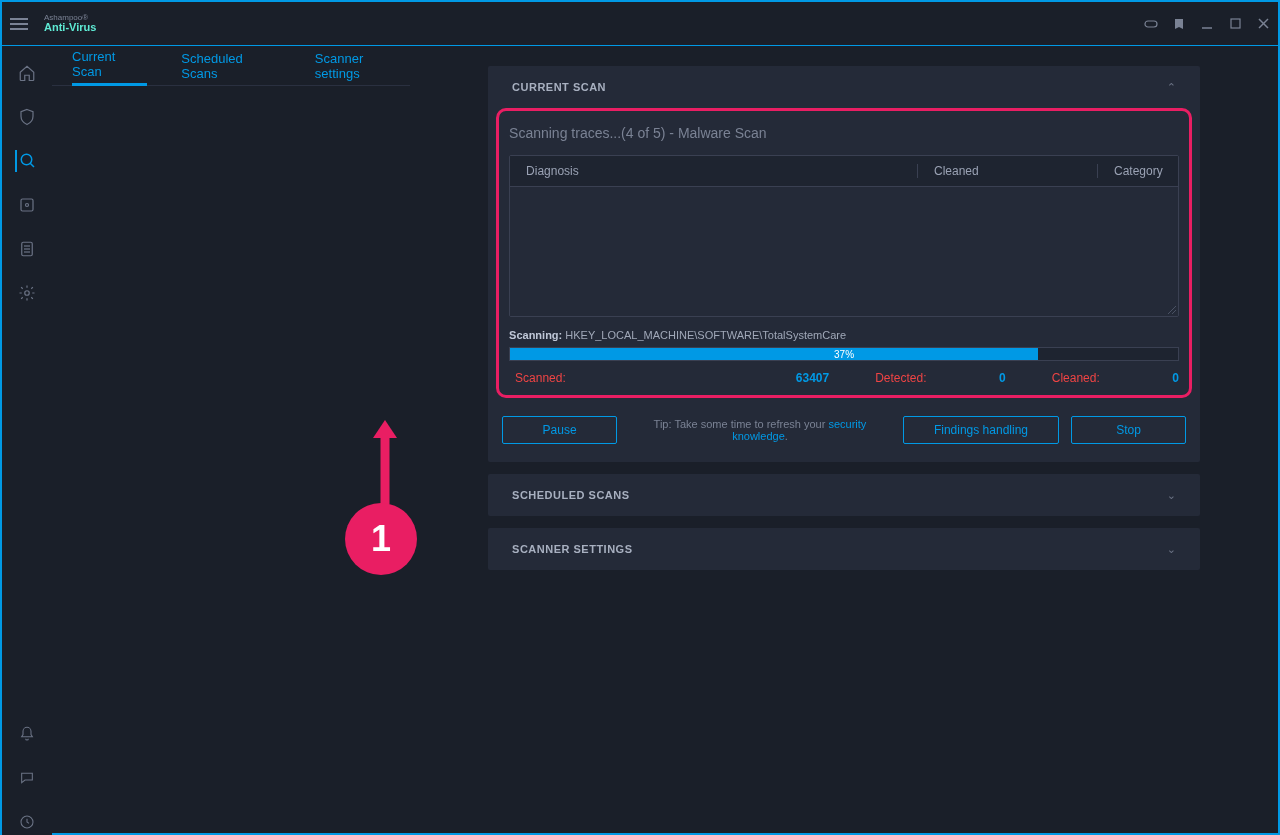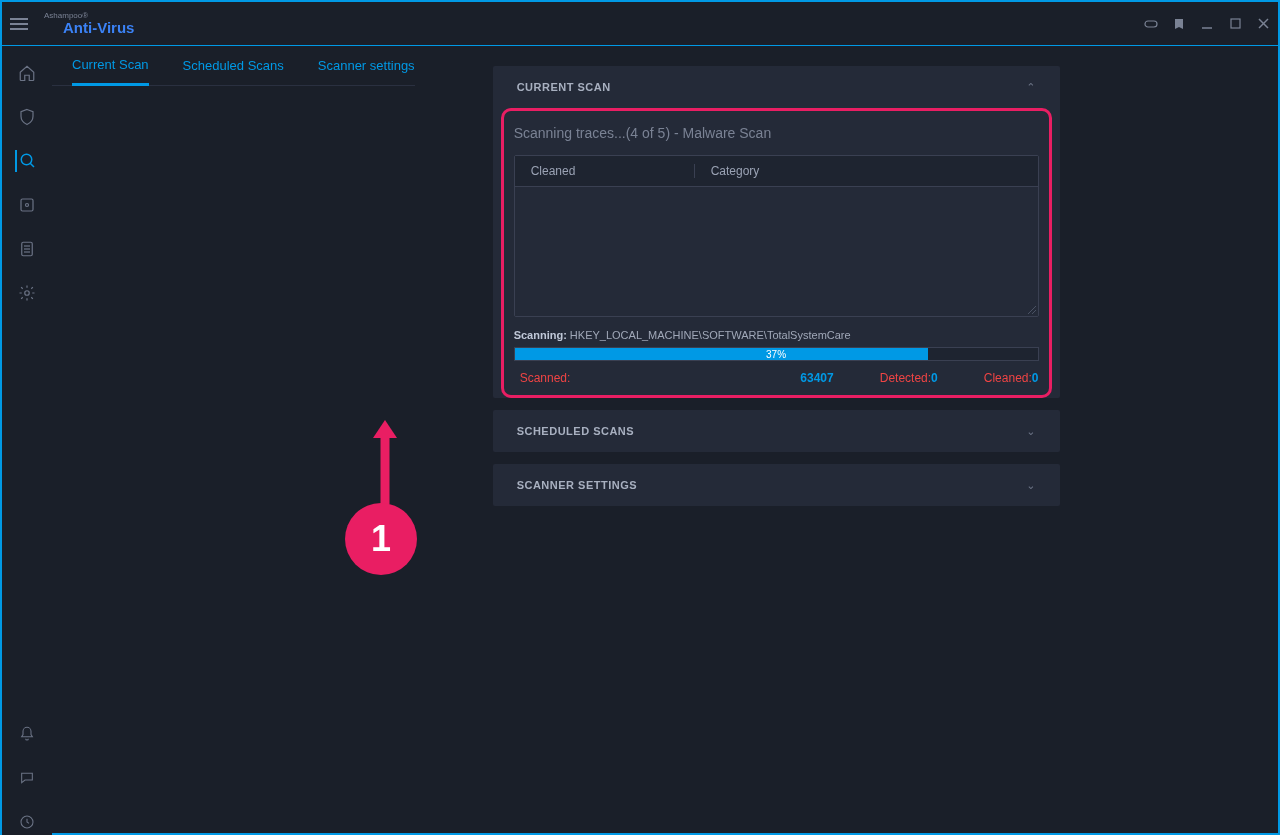--- a/index.html
+++ b/index.html
@@ -2,21 +2,21 @@
 <html><head>
 <meta charset="utf-8">
 <style>
 * { margin:0; padding:0; box-sizing:border-box; font-family:"Segoe UI",Arial,sans-serif; }
 body { background:#1a1f29; color:#a0a8b8; width:1280px; height:835px; overflow:hidden; position:relative; }
 .window{position:absolute;inset:0;border:2px solid #0099e5;background:#1a1f29;}
 .titlebar{height:44px;display:flex;align-items:center;padding:0 8px;background:#1a1f29;border-bottom:1px solid #0099e5;}
 .hamburger{width:24px;height:24px;display:flex;flex-direction:column;justify-content:center;gap:3px;cursor:pointer;margin-right:10px;}
 .hamburger span{height:2px;background:#7a8294;width:18px;}
 .brand-sup{font-size:8px;color:#7a8294;line-height:1;}
-.brand-main{font-size:15px;font-weight:bold;color:#3b82f6;line-height:1;margin-left:19px;}
+.brand-main{font-size:11px;font-weight:bold;color:#5eead4;line-height:1;}
 .title-spacer{flex:1;}
 .win-btns{display:flex;gap:14px;align-items:center;}
 .win-btn{width:14px;height:14px;color:#7a8294;cursor:pointer;display:flex;align-items:center;justify-content:center;font-size:12px;}
 .body{display:flex;height:calc(100% - 30px);}
 .sidebar{width:50px;background:#1a1f29;display:flex;flex-direction:column;align-items:center;padding-top:16px;gap:22px;}
 .side-icon{width:22px;height:22px;color:#6b7385;cursor:pointer;display:flex;align-items:center;justify-content:center;}
 .side-icon.active{color:#0099e5;border-left:2px solid #0099e5;margin-left:-2px;padding-left:2px;}
 .side-spacer{flex:1;}
 .main{flex:1;display:flex;flex-direction:row;}
 .tabs{height:40px;display:flex;align-items:center;gap:34px;padding-left:20px;border-bottom:1px solid #2a3040;}
@@ -169,20 +169,21 @@
         <div class="panel">
           <div class="panel-header">
             <span class="panel-title">CURRENT SCAN</span>
             <span class="chevron">⌃</span>
           </div>
           <div class="panel-body">
             <div class="scan-box">
               <div class="scan-status">Scanning traces...(4 of 5) - Malware Scan</div>
               <div class="table">
                 <div class="table-head">
+                  <div class="th diag">Diagnosis</div>
                   <div class="th loc">Cleaned</div>
                   <div class="th cat">Category</div>
                 </div>
                 <div class="table-body">
                   <div class="resize-handle">
                       <svg width="10" height="10">
                         <line x1="2" y1="10" x2="10" y2="2" stroke="#4a5264"></line>
                         <line x1="6" y1="10" x2="10" y2="6" stroke="#4a5264"></line>
                       </svg>
                     </div>
@@ -204,20 +205,28 @@
                 <span style="flex:0 0 46px"></span>
                 <span class="stat-label">Detected:</span>
                 <span style="flex:1"></span>
                 <span class="stat-val">0</span>
                 <span style="flex:0 0 46px"></span>
                 <span class="stat-label">Cleaned:</span>
                 <span style="flex:1"></span>
                 <span class="stat-val">0</span>
               </div>
             </div>
+            <div class="actions">
+              <button class="btn">Pause</button>
+              <div class="tip">
+                <span>Tip: Take some time to refresh your </span><a href="#">security knowledge</a><span>.</span>
+              </div>
+              <button class="btn">Findings handling</button>
+              <button class="btn">Stop</button>
+            </div>
           </div>
         </div>
 
         <div class="panel">
           <div class="panel-header">
             <span class="panel-title">SCHEDULED SCANS</span>
             <span class="chevron">⌄</span>
           </div>
         </div>
 

